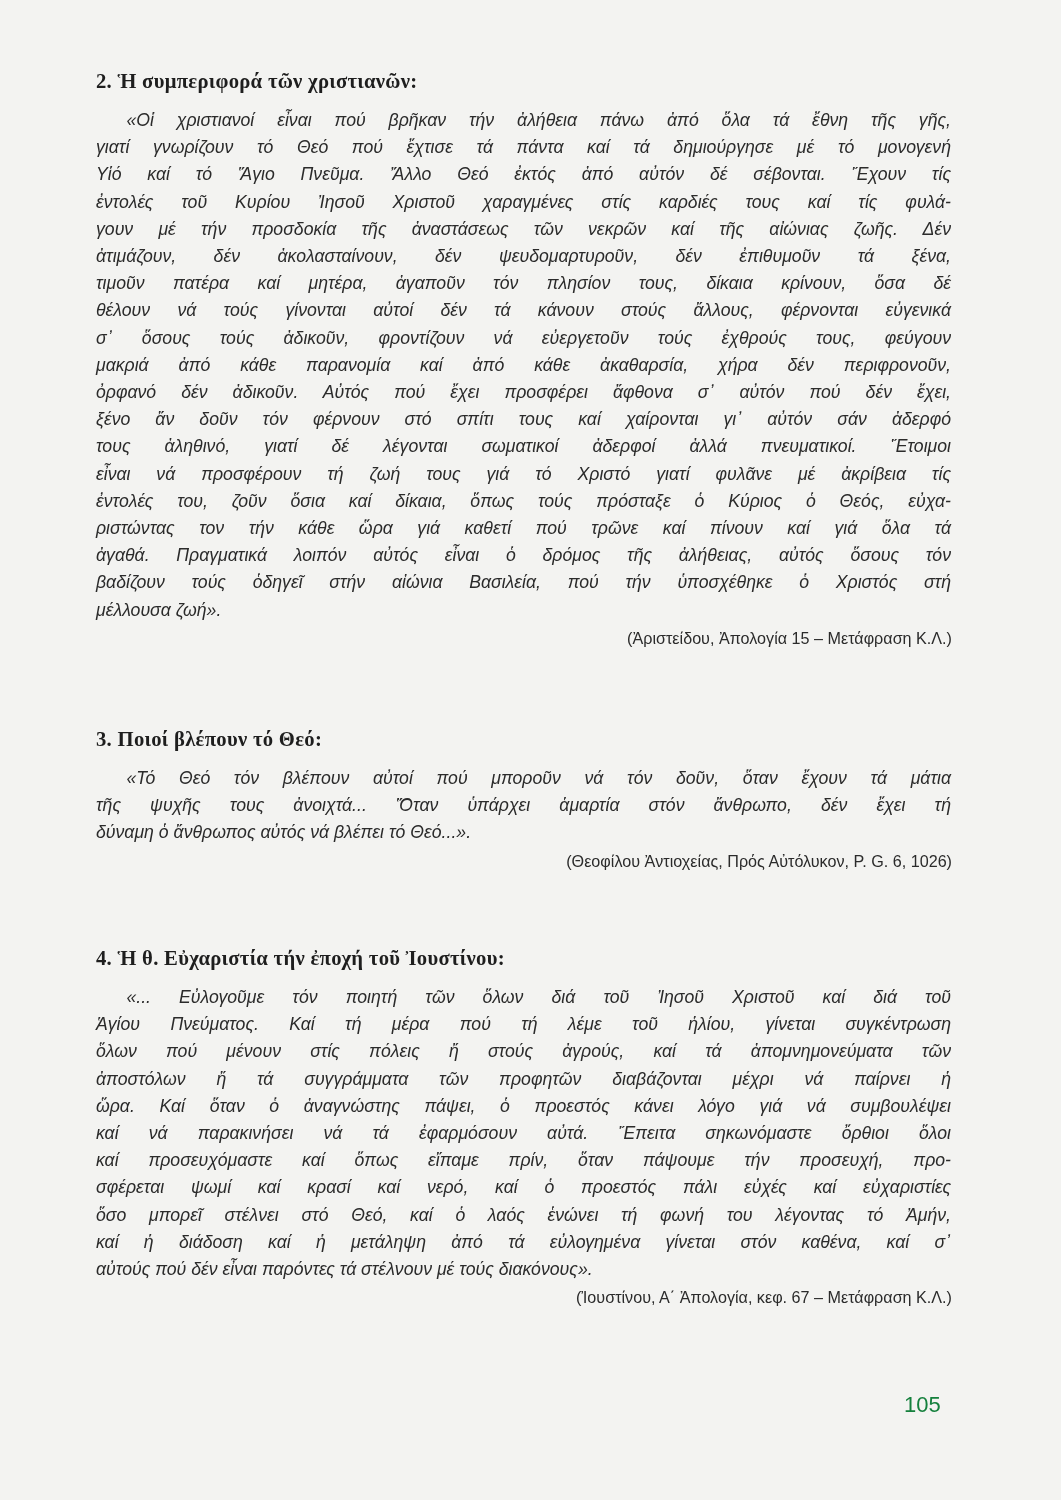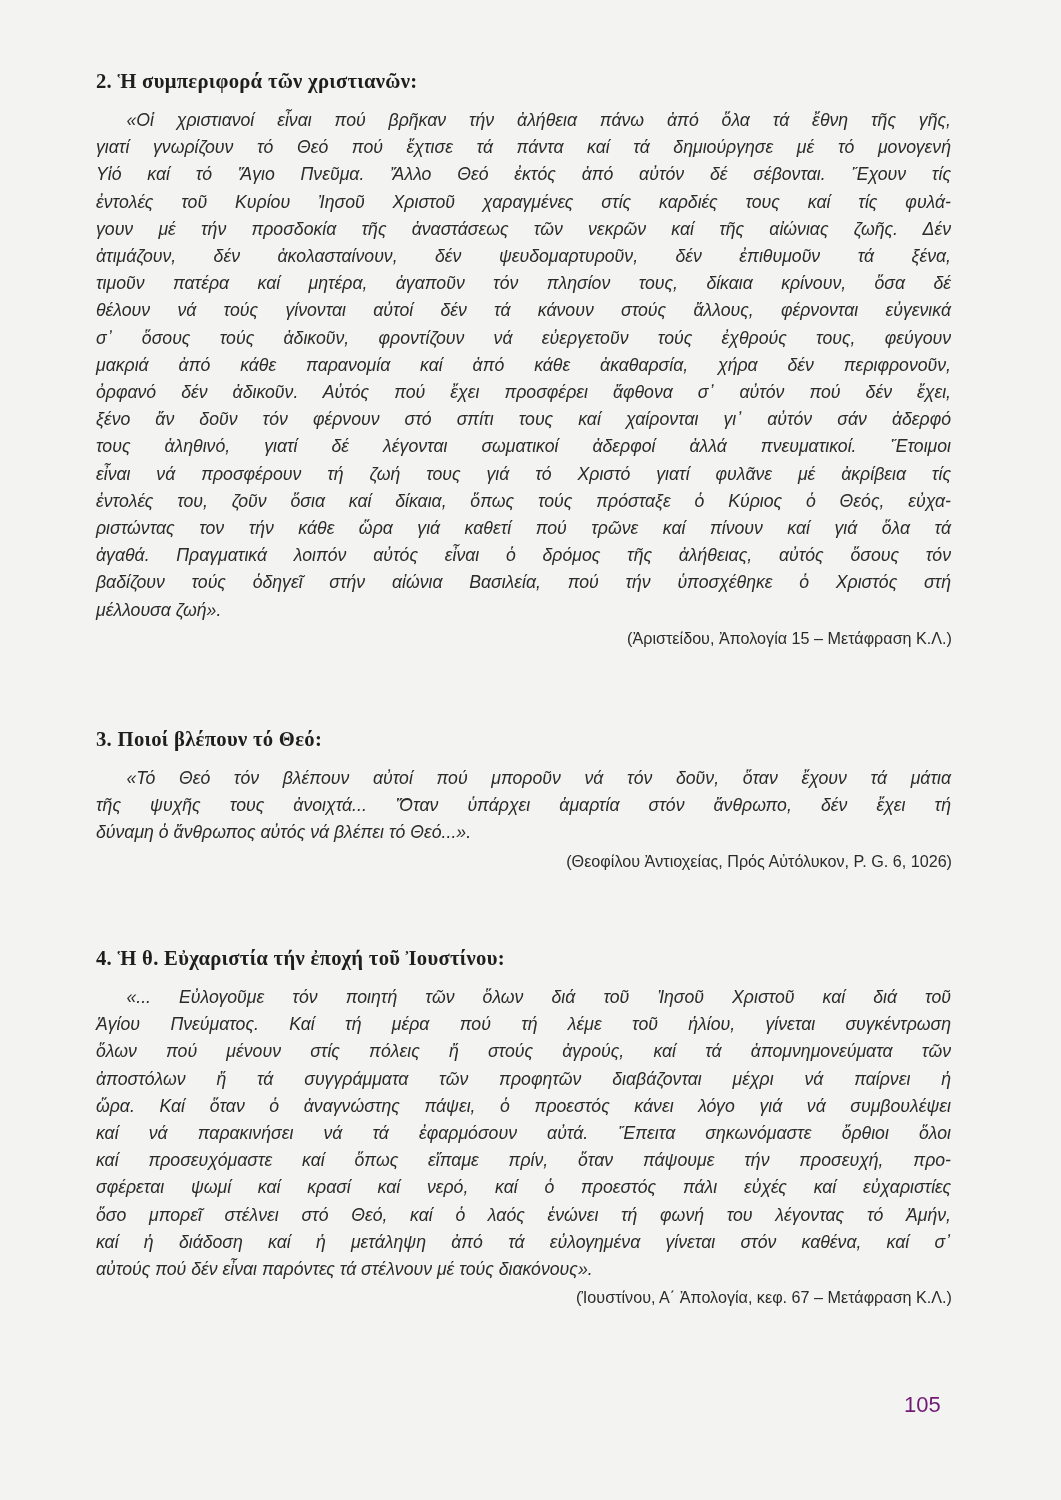--- a/index.html
+++ b/index.html
@@ -42,21 +42,21 @@
   .source {
     font-size: 17px;
     text-align: right;
     color: #2b2b2b;
     margin: 0;
     transform: scaleX(0.95);
     transform-origin: right;
   }
   .page-number {
     position: absolute; left: 896px; top: 1392px;
-    font-size: 22px; color: #701a75;
+    font-size: 22px; color: #15803d;
   }
 </style>
 </head>
 <body>
 
 <div class="page">
 
   <div class="section" style="top:68px;">
     <h2 class="heading">2. Ἡ συμπεριφορά τῶν χριστιανῶν:</h2>
     <p class="quote" style="margin-top:12px;">

